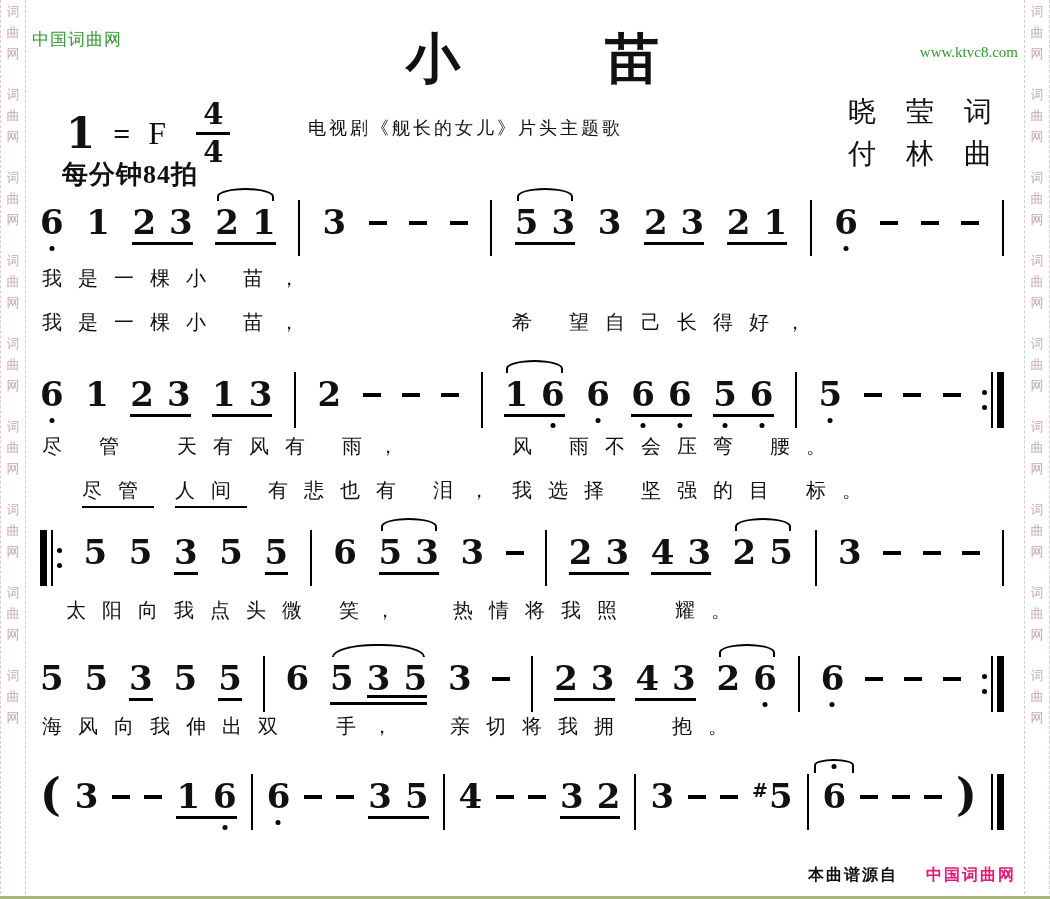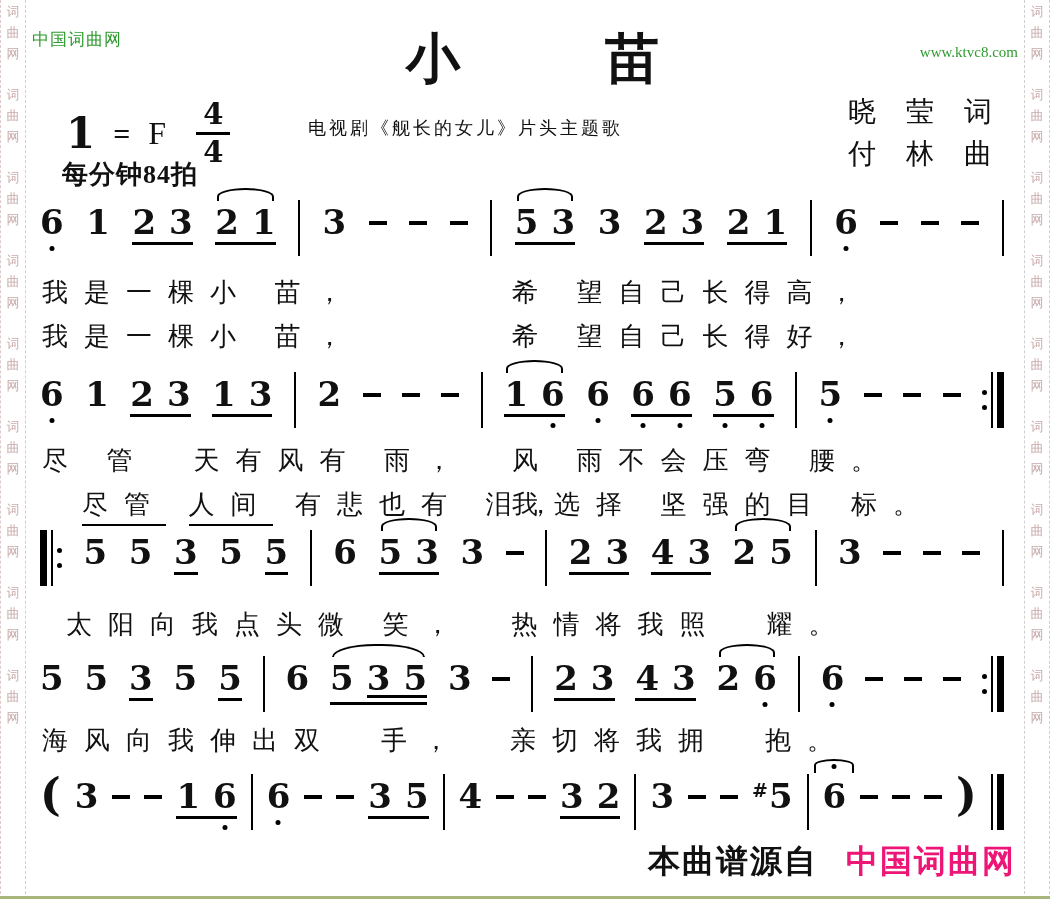--- a/index.html
+++ b/index.html
@@ -75,24 +75,24 @@
   .dashn { width:18px; height:4px; background:#000; margin-top:16px; }
   .bar-group { display:inline-flex; gap:4px; align-items:center; margin-top:-5px; }
   .bl  { width:2px; height:56px; background:#000; }
   .blk { width:7px; height:56px; background:#000; }
   .rptdots { height:56px; display:flex; flex-direction:column; justify-content:center; gap:10px; }
   .rptdots i { width:5px; height:5px; background:#000; border-radius:50%; }
   .paren { font-size:44px; font-weight:bold; line-height:1; margin-top:-6px; font-family:"DejaVu Serif", serif; }
   
   .lyr { position:absolute; left:0; right:0; height:44px; }
   .ly0a{top:266px} .ly0b{top:310px} .ly1a{top:434px} .ly1b{top:478px} .ly2a{top:598px} .ly3a{top:714px}
-  .lseg { position:absolute; top:11px; font-size:26px; letter-spacing:16px; white-space:pre; line-height:1.2; }
+  .lseg { position:absolute; top:0; font-size:20px; letter-spacing:16px; white-space:pre; line-height:1.2; }
   .lu { border-bottom:2px solid #000; padding-bottom:5px; }
   
-  .footer { position:absolute; top:840px; right:34px; font-size:32px; font-weight:bold; letter-spacing:2px;margin-left:24px; }
+  .footer { position:absolute; top:865px; right:34px; font-size:16px; font-weight:bold; letter-spacing:2px;margin-left:24px; }
   .footer .f-site { color:var(--pink,#ed1576); margin-left:28px; }
   .bottom-strip { position:absolute; left:0; right:0; bottom:0; height:3px; background:#a9b67b; }
 </style>
 </head>
 <body>
 
 <div class="page" style="--green: #2e9b2e; --pink: #ed1576; --wm-color: #c9abab;">
 
   <div class="wm wm-left">
       <div class="wmg">
@@ -253,21 +253,20 @@
         <span class="note lo"><span class="num">6</span></span>
         <span class="dashn"></span>
         <span class="dashn"></span>
         <span class="dashn"></span>
         <span class="bar-group">
           <i class="bl"></i>
         </span>
       </div>
       <div class="lyr ly0a">
         <span class="lseg" style="left: 42px;"><span>我是一棵小 苗，</span></span>
-        <span class="lseg" style="left: 512px;"><span>希 望自己长得高，</span></span>
       </div>
       <div class="lyr ly0b">
         <span class="lseg" style="left: 42px;"><span>我是一棵小 苗，</span></span>
         <span class="lseg" style="left: 512px;"><span>希 望自己长得好，</span></span>
       </div>
       <div class="nline nl1">
         <span class="note lo"><span class="num">6</span></span>
         <span class="note"><span class="num">1</span></span>
         <span class="group ul">
           <span class="note"><span class="num">2</span></span>

